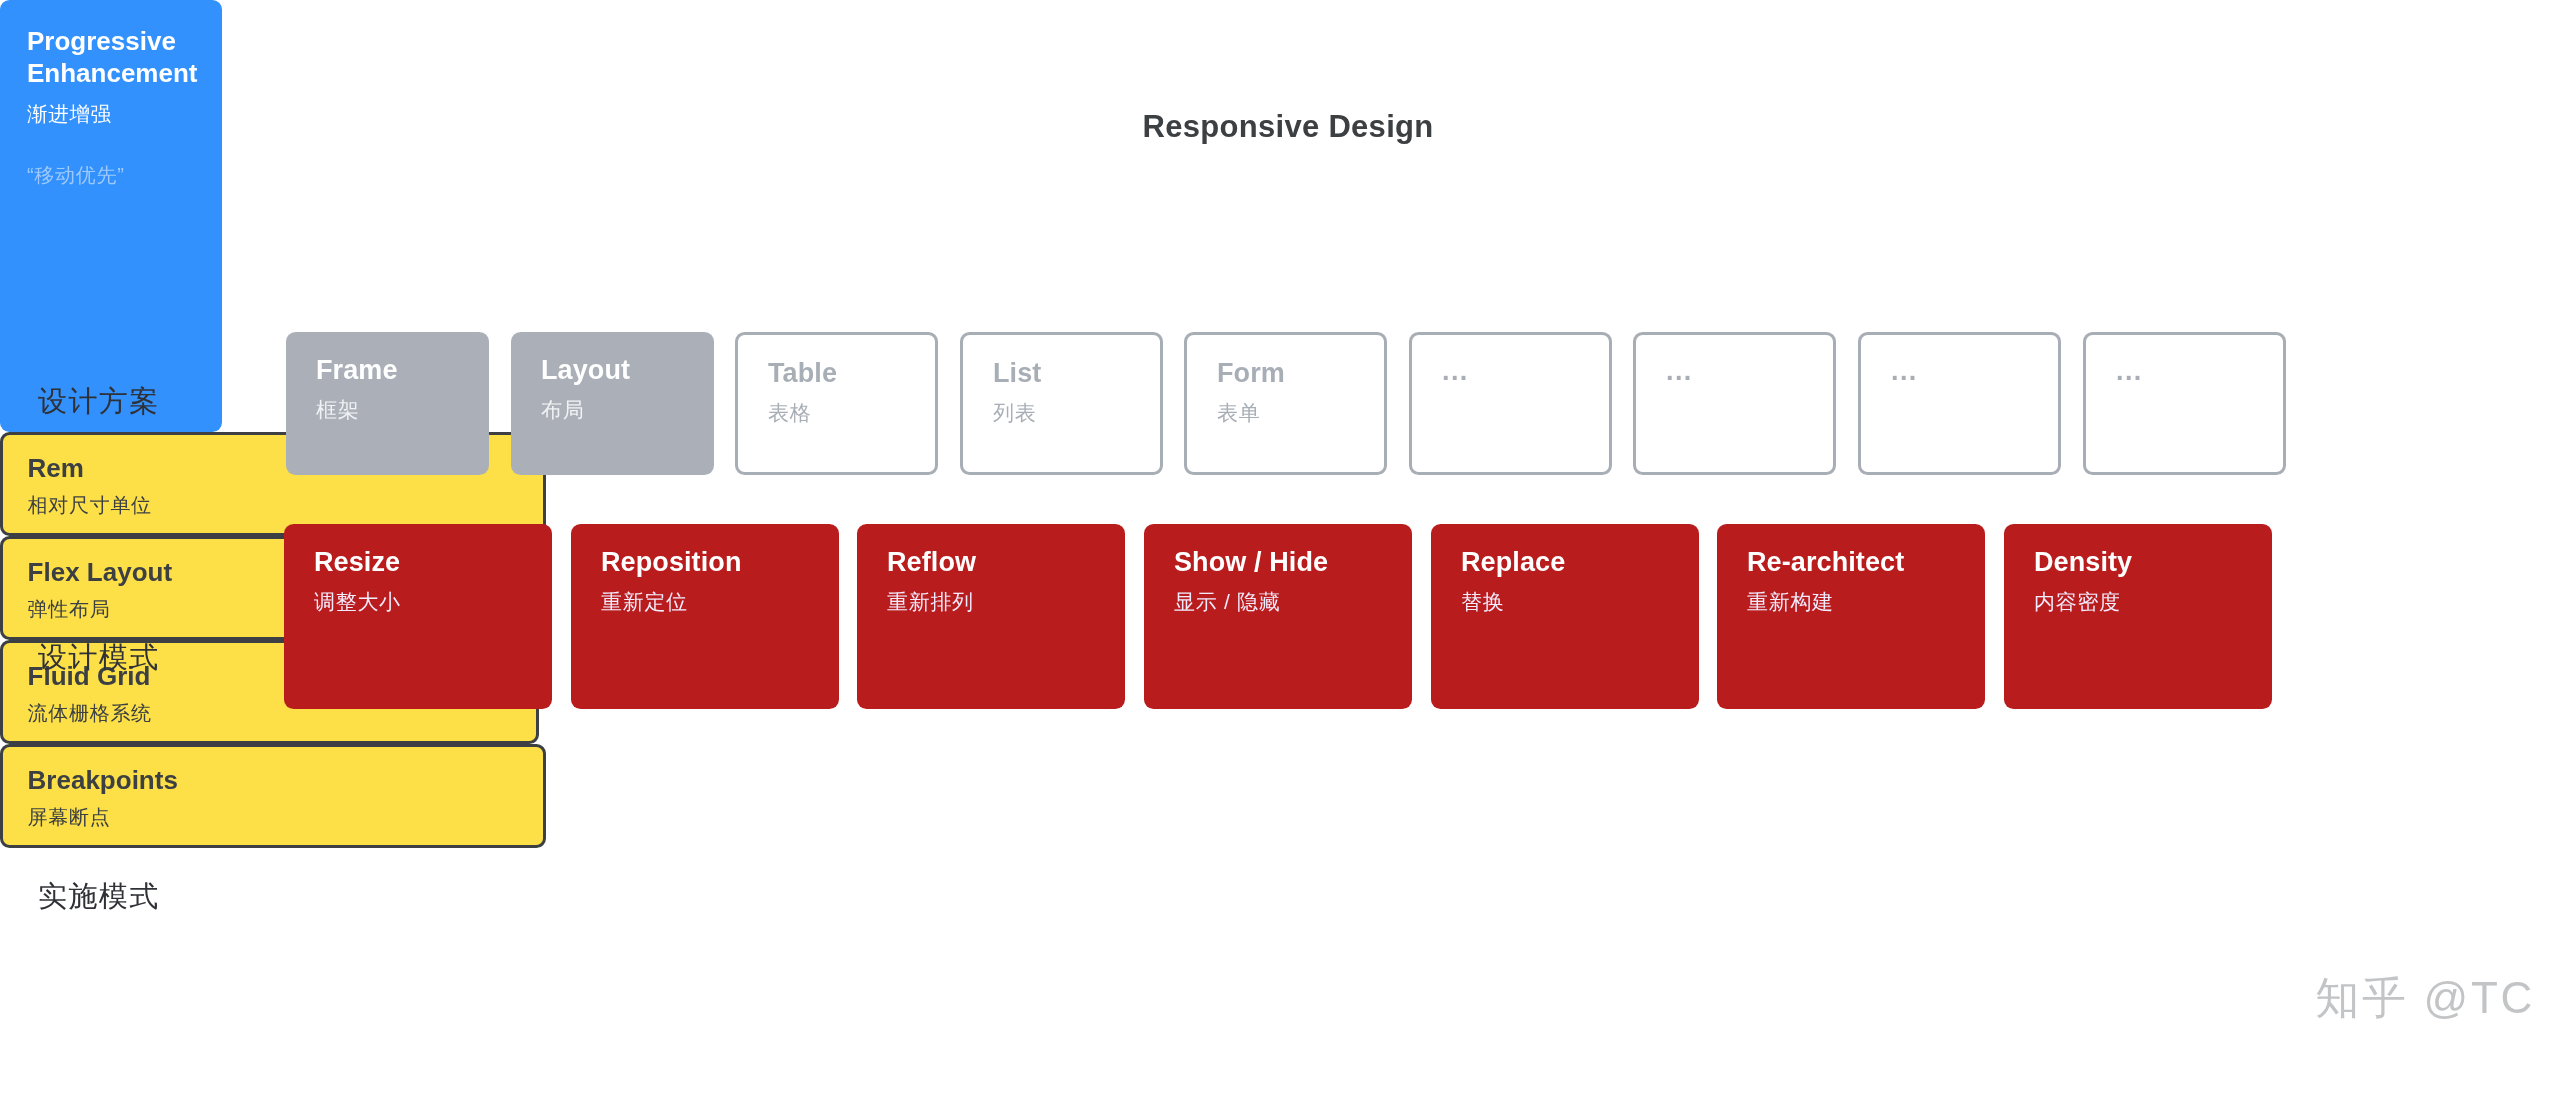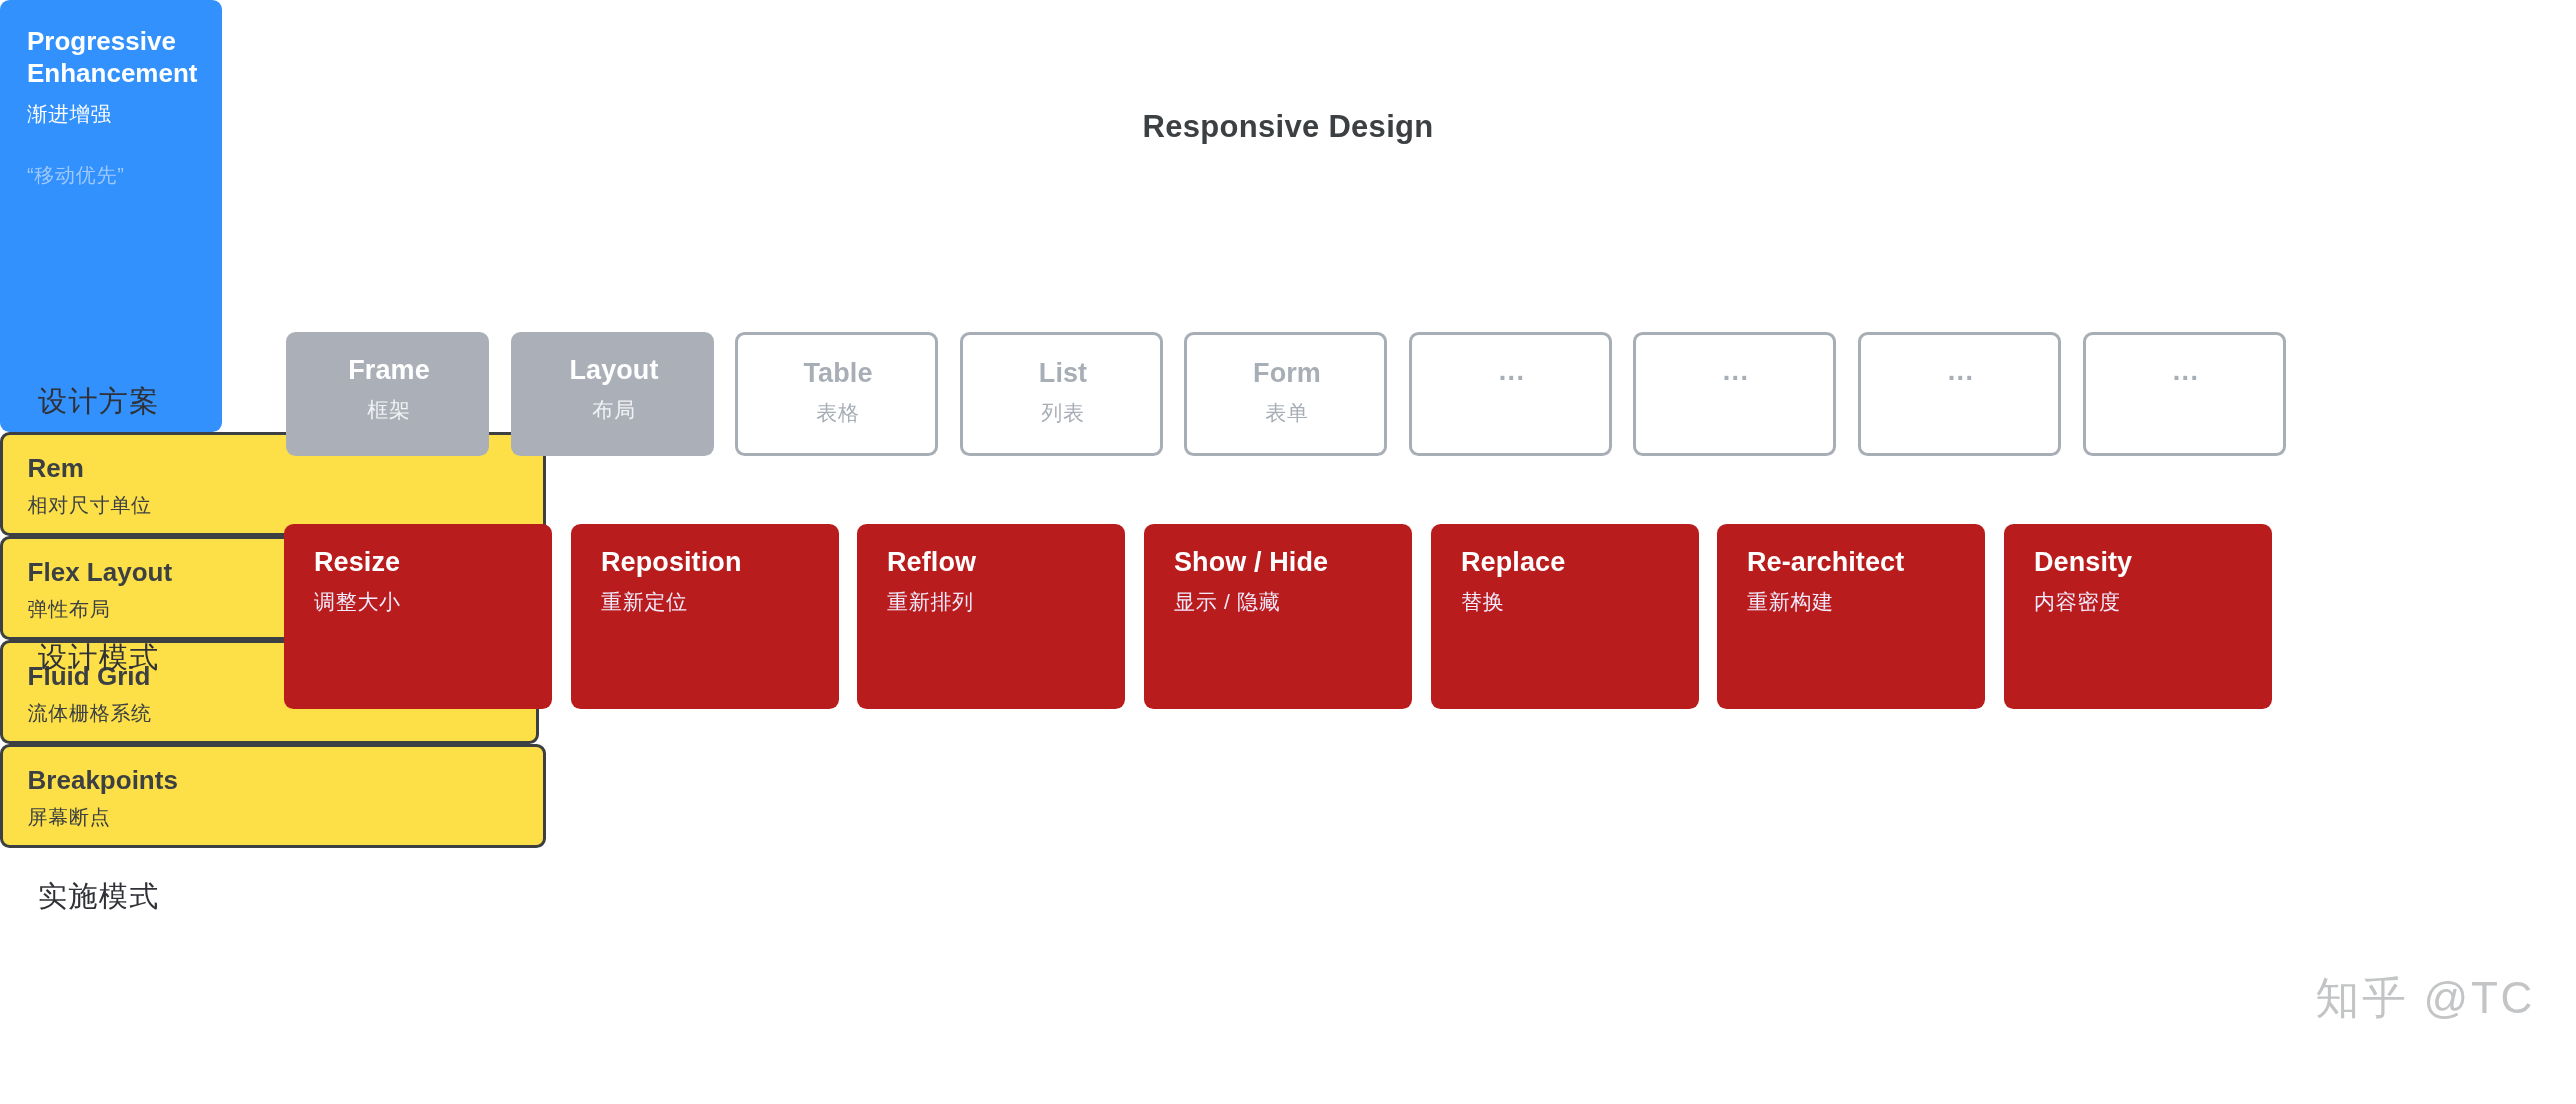--- a/index.html
+++ b/index.html
@@ -63,22 +63,21 @@
     font-size: 21px;
     font-weight: normal;
     margin-top: 9.6px;
     line-height: 1.3;
     letter-spacing: 0.7px;
   }
 
   
   .solution {
     top: 332px;
-    height: 124px;
-    text-align: center;
+    height: 143px;
   }
   .solution.filled {
     background: #abb0b8;
     border: none;
   }
   .solution.filled .en { color: #ffffff; }
   .solution.filled .zh { color: #f1f2f4; }
 
   .solution.outlined {
     background: #ffffff;

